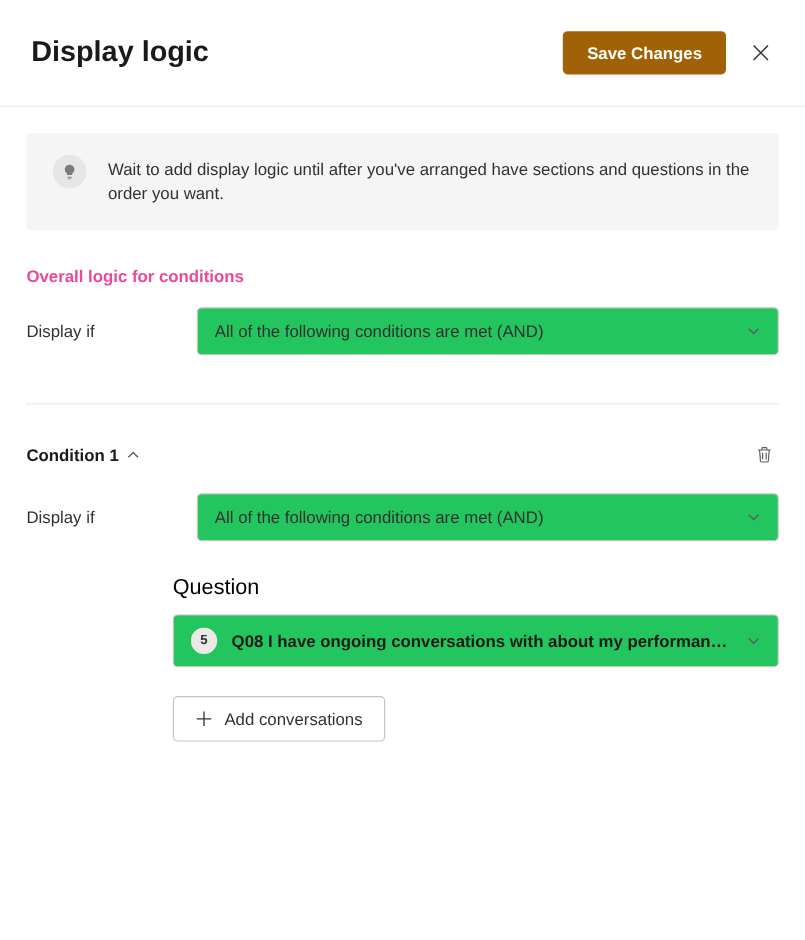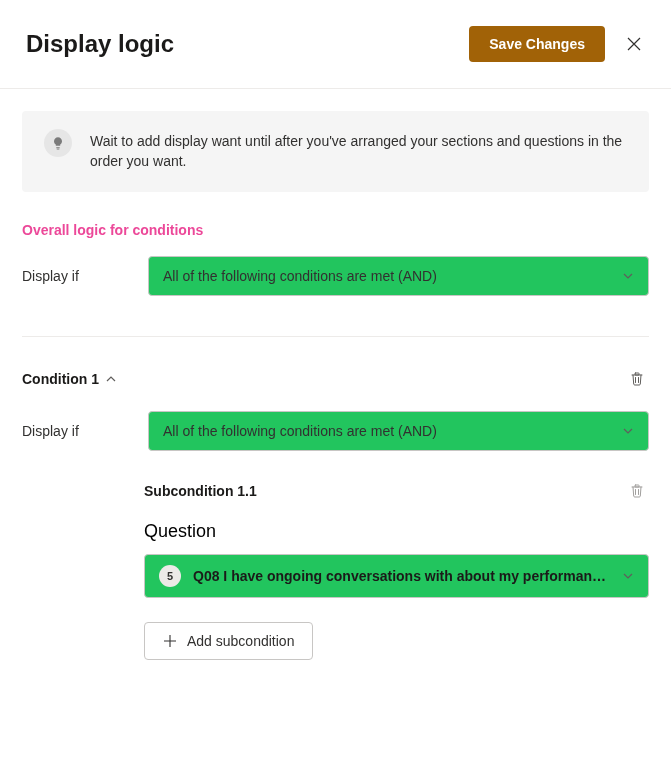--- a/index.html
+++ b/index.html
@@ -77,21 +77,21 @@
     }
     .section-title {
       font-size: 14px;
       font-weight: 600;
       color: #ec4899;
       margin-bottom: 18px;
     }
     .form-row {
       display: flex;
       align-items: center;
-      gap: 4px;
+      gap: 20px;
     }
     .form-label {
       width: 122px;
       font-size: 14px;
       color: #323130;
       flex-shrink: 0;
     }
     .select {
       flex: 1;
       display: flex;
@@ -233,21 +233,21 @@
 </div>
 
 <div class="content">
 
   <div class="info-box">
     <div class="info-icon-wrap">
       <svg width="14" height="14" viewBox="0 0 14 14">
           <path d="M7 1.2c-2.2 0-4 1.8-4 4 0 1.4.8 2.6 1.8 3.3v1.3h4.4V8.5c1-.7 1.8-1.9 1.8-3.3 0-2.2-1.8-4-4-4zM5.3 11.2h3.4v1H5.3v-1zM5.7 12.7h2.6v.7H5.7v-.7z" fill="#7b7b7b"></path>
         </svg>
     </div>
-    <div class="info-text">Wait to add display want until after you've arranged your sections and questions in the order you want.</div>
+    <div class="info-text">Wait to add display logic until after you've arranged have sections and questions in the order you want.</div>
   </div>
 
   <div class="section">
     <div class="section-title">Overall logic for conditions</div>
     <div class="form-row">
       <div class="form-label">Display if</div>
       <div class="select">
         <span class="select-text">All of the following conditions are met (AND)</span>
         <span>
           <svg width="12" height="12" viewBox="0 0 12 12">
@@ -284,30 +284,20 @@
       <span class="select-text">All of the following conditions are met (AND)</span>
       <span>
         <svg width="12" height="12" viewBox="0 0 12 12">
             <path d="M2 4 L6 8 L10 4" stroke="#605e5c" stroke-width="1.2" fill="none"></path>
           </svg>
       </span>
     </div>
   </div>
 
   <div class="subcondition-block">
-    <div class="subcondition-header">
-      <div class="subcondition-title">Subcondition 1.1</div>
-      <button class="icon-btn">
-        <span>
-          <svg width="16" height="16" viewBox="0 0 16 16">
-              <path d="M3 4h10M6.5 2h3c.3 0 .5.2.5.5V4H6V2.5c0-.3.2-.5.5-.5zM4 4l.7 9c0 .5.5 1 1 1h4.6c.5 0 1-.5 1-1L12 4M6.5 6.5v5M9.5 6.5v5" stroke="#a19f9d" stroke-width="1" fill="none" stroke-linecap="round"></path>
-            </svg>
-        </span>
-      </button>
-    </div>
 
     <div class="field-group">
       <span class="field-label">Question</span>
       <div class="select">
         <div class="select-question">
           <span class="badge">5</span>
           <span class="select-question-text">Q08 I have ongoing conversations with about my performan…</span>
         </div>
         <span>
           <svg width="12" height="12" viewBox="0 0 12 12">
@@ -317,17 +307,17 @@
       </div>
     </div>
 
 
     <button class="btn-secondary">
       <span>
         <svg width="14" height="14" viewBox="0 0 14 14">
             <path d="M7 1v12M1 7h12" stroke="#323130" stroke-width="1.1" fill="none"></path>
           </svg>
       </span>
-      <span>Add subcondition</span>
+      <span>Add conversations</span>
     </button>
   </div>
 
 </div>
 
 </body></html>

